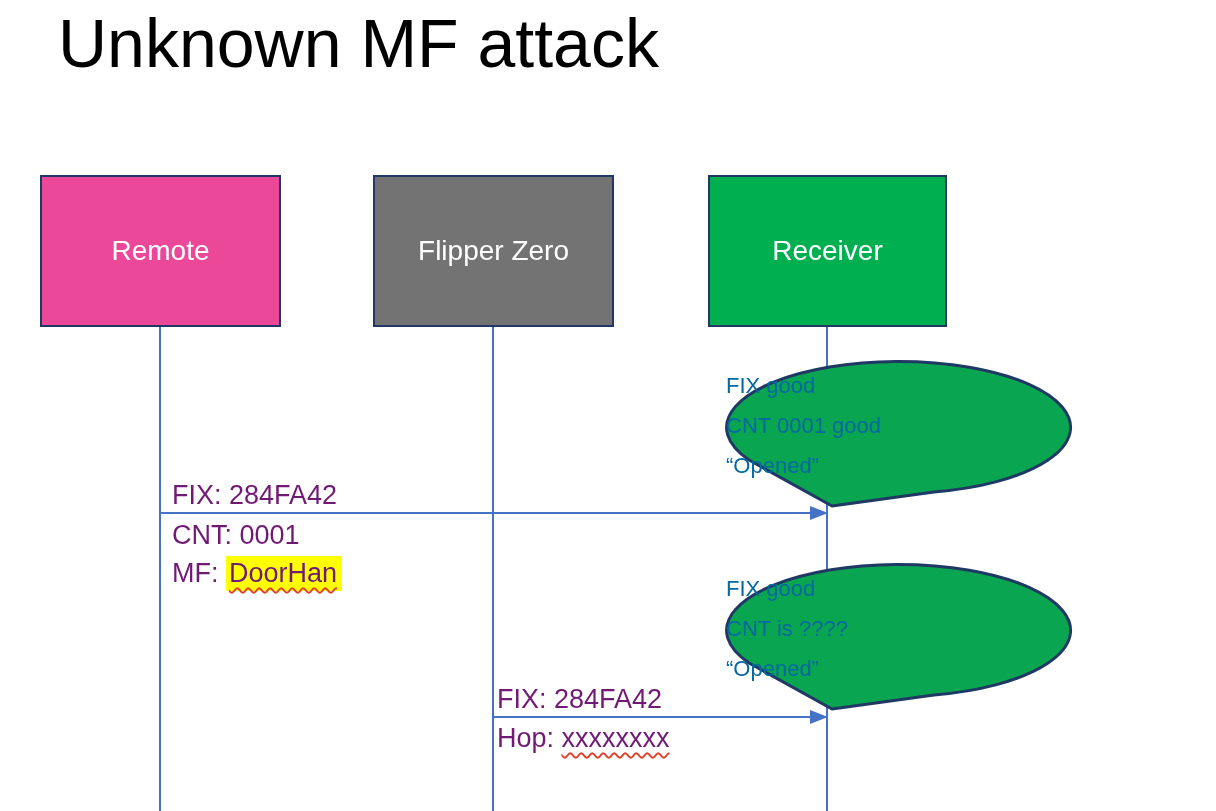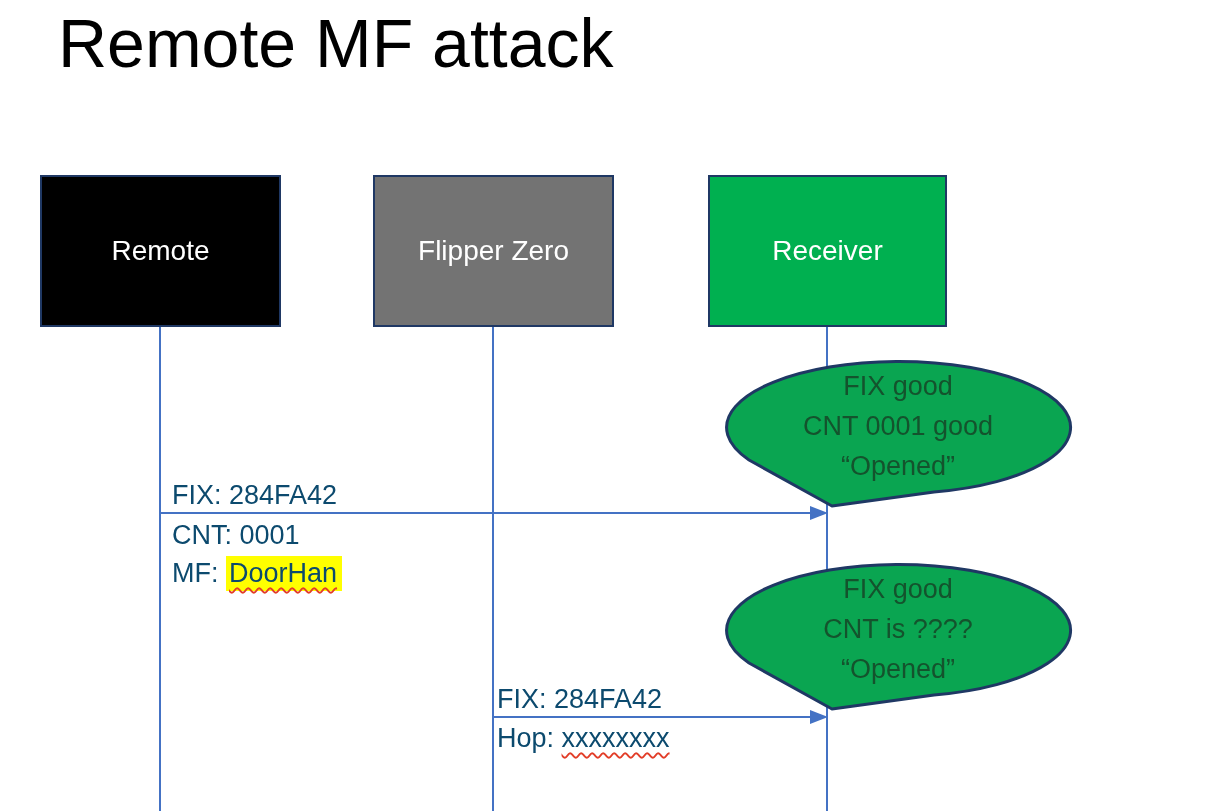--- a/index.html
+++ b/index.html
@@ -9,62 +9,62 @@
   }
   .title {
     position:absolute; left:58px; top:4px; font-size:68px; font-weight:300;
     color:#000; letter-spacing:0px; white-space:nowrap;
   }
   .actor {
     position:absolute; top:175px; height:152px; box-sizing:border-box;
     border:2.5px solid #1f3864; display:flex; align-items:center; justify-content:center;
     color:#ffffff; font-size:28px;
   }
-  #actor-remote   { left:40px;  width:241px; background:#000000; }
+  #actor-remote   { left:40px;  width:241px; background:#ec4899; }
   #actor-flipper  { left:373px; width:241px; background:#737373; }
   #actor-receiver { left:708px; width:239px; background:#00b050; }
   .lifeline { position:absolute; top:327px; height:484px; width:2px; background:#4472c4; }
   #lifeline-remote   { left:159px; }
   #lifeline-flipper  { left:492px; }
   #lifeline-receiver { left:826px; }
   .arrow-line { position:absolute; height:2px; background:#4472c4; }
   .arrow-head { position:absolute; width:0; height:0;
     border-left:18px solid #4472c4; border-top:7px solid transparent; border-bottom:7px solid transparent; }
   #arrow1-line { left:160px; top:512px; width:650px; }
   #arrow1-head { left:810px; top:506px; }
   #arrow2-line { left:493px; top:716px; width:317px; }
   #arrow2-head { left:810px; top:710px; }
   .callout-svg { position:absolute; left:713px; width:372px; height:162px; }
   #callout1-svg { top:352px; }
   #callout2-svg { top:555px; }
   .callout-text {
-    position:absolute; left:726px; width:344px; text-align:center;
-    color:#14532d; font-size:27px; line-height:40px;
+    position:absolute; left:726px; width:344px; text-align:left;
+    color:#0369a1; font-size:22px; line-height:40px;
   }
   #callout1-text { top:366px; }
   #callout2-text { top:569px; }
-  .msg-line { position:absolute; font-size:27px; color:#0c4a6e; white-space:pre; }
+  .msg-line { position:absolute; font-size:27px; color:#701a75; white-space:pre; }
   #m1l1 { left:172px; top:480px; }
   #m1l2 { left:172px; top:520px; }
   #m1l3 { left:172px; top:558px; }
   #m2l1 { left:497px; top:684px; }
   #m2l2 { left:497px; top:723px; }
   #m2l3 { left:497px; top:762px; }
   .hl { background:#ffff00; padding:2px 5px 3px 3px; }
   .sq {
     text-decoration-line:underline; text-decoration-style:wavy;
     text-decoration-color:#e23d28; text-decoration-thickness:1.5px; text-underline-offset:5px;text-align:right;
   }
 </style>
 </head>
 <body>
 
 <div class="stage">
 
-  <div class="title">Remote MF attack</div>
+  <div class="title">Unknown MF attack</div>
 
   <div class="actor" id="actor-remote">
     <span>Remote</span>
   </div>
   <div class="actor" id="actor-flipper">
     <span>Flipper Zero</span>
   </div>
   <div class="actor" id="actor-receiver">
     <span>Receiver</span>
   </div>

